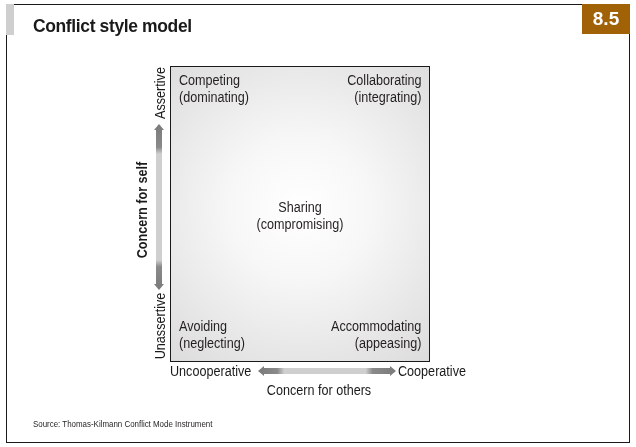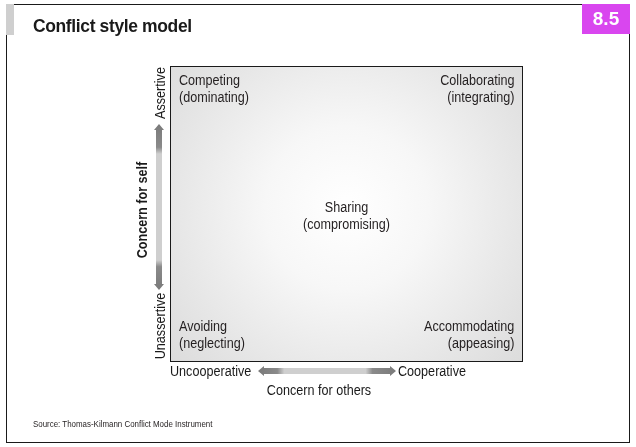--- a/index.html
+++ b/index.html
@@ -3,23 +3,23 @@
   <meta charset="utf-8">
   <style>
     html, body { margin: 0; padding: 0; background: #ffffff; }
     body { width: 636px; height: 447px; position: relative; overflow: hidden;
            font-family: "Liberation Sans Narrow", "Liberation Sans", sans-serif; color: #1a1a1a; }
     .frame { position: absolute; left: 6px; top: 4px; width: 624px; height: 439px;
              border: 1.5px solid #1a1a1a; border-top: 1.5px solid #1a1a1a; box-sizing: border-box; }
     .title-bar-accent { position: absolute; left: 6px; top: 4px; width: 8px; height: 31px; background: #cfcfcf; }
     .title { position: absolute; left: 33px; top: 15px; font-size: 19px; font-weight: bold;
              letter-spacing: -0.4px; transform: scaleX(0.92); transform-origin: left center; }
-    .badge { position: absolute; left: 582px; top: 4px; width: 48px; height: 30px; background: #d946ef;
+    .badge { position: absolute; left: 582px; top: 4px; width: 48px; height: 30px; background: #a16207;
              color: #fff; font-weight: bold; font-size: 19px; display: flex; align-items: center; justify-content: center; }
-    .square { position: absolute; left: 170px; top: 66px; width: 353px; height: 296px;
+    .square { position: absolute; left: 170px; top: 66px; width: 260px; height: 296px;
               border: 1.5px solid #1a1a1a; box-sizing: border-box;
               background: radial-gradient(circle at 50% 48%, #ffffff 0%, #f7f7f7 35%, #e6e6e6 75%, #dcdcdc 100%); }
     .q { position: absolute; font-size: 14px; line-height: 17px; color: #231f20;
          transform: scaleX(0.9); }
     .q-tl { left: 8px; top: 5px; transform-origin: left top; }
     .q-tr { right: 8px; top: 5px; text-align: right; transform-origin: right top; }
     .q-bl { left: 8px; bottom: 9px; transform-origin: left bottom; }
     .q-br { right: 8px; bottom: 9px; text-align: right; transform-origin: right bottom; }
     .q-c { left: 0; right: 0; top: 132px; text-align: center; transform-origin: center top; }
     .q div { white-space: nowrap; }

